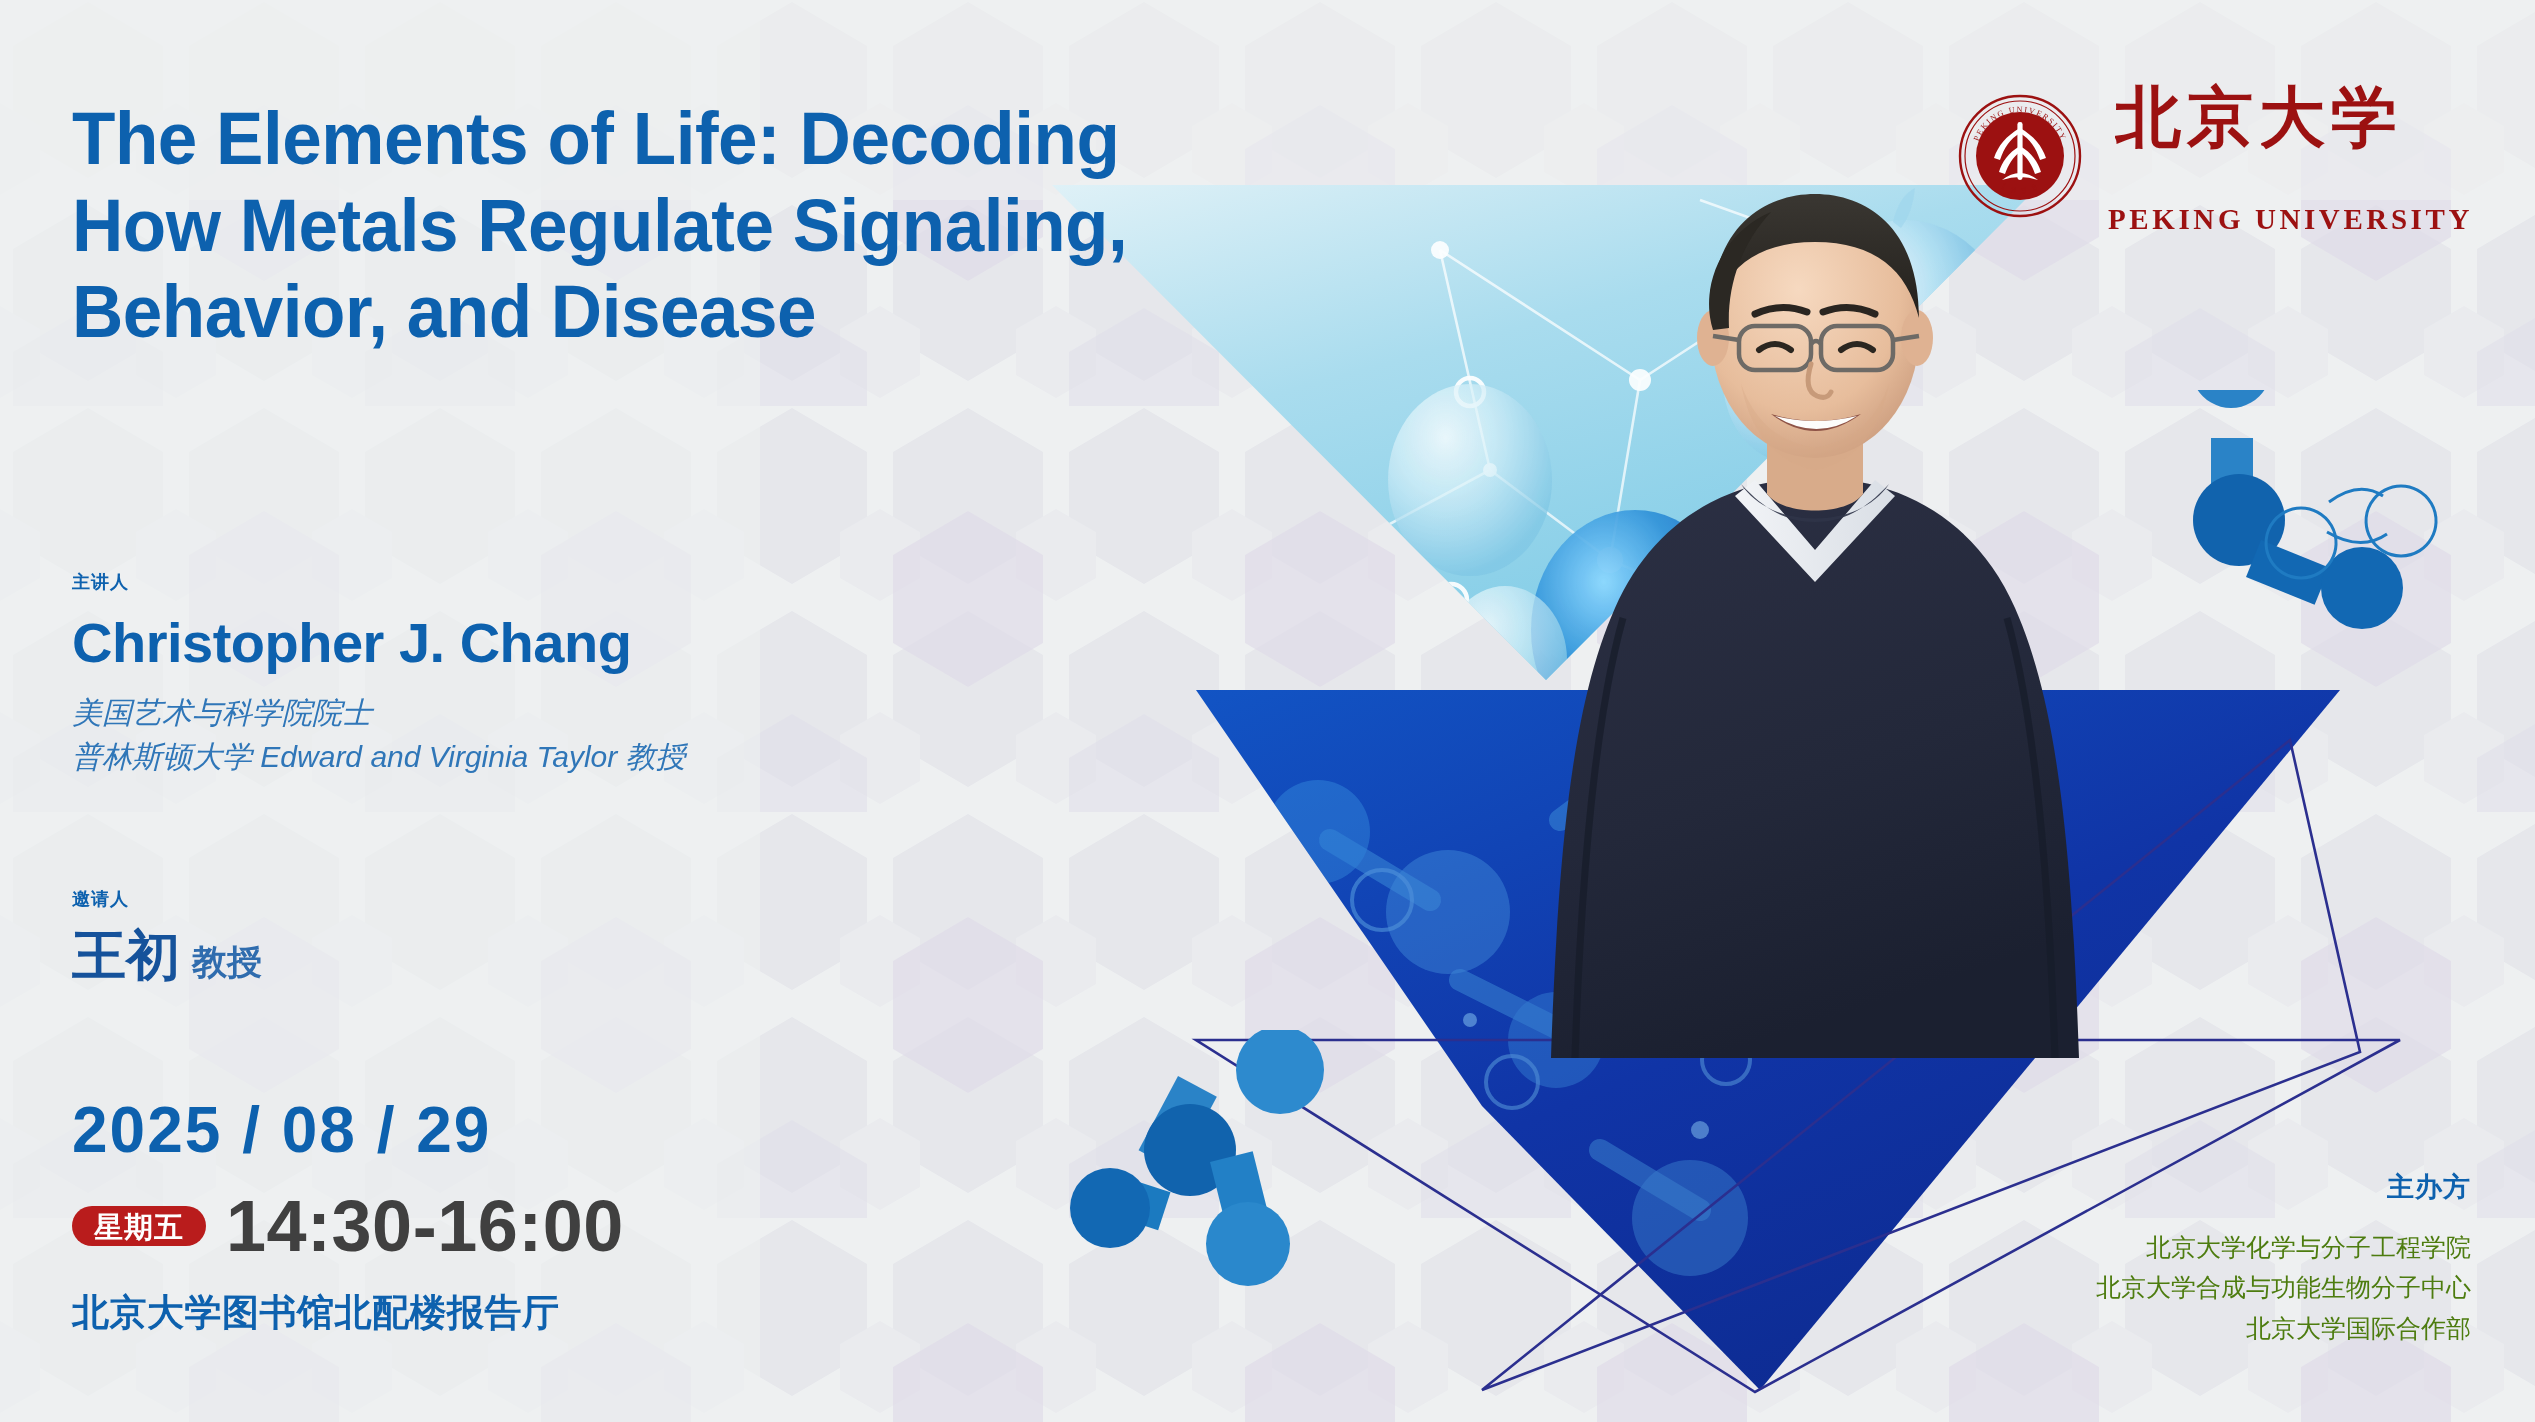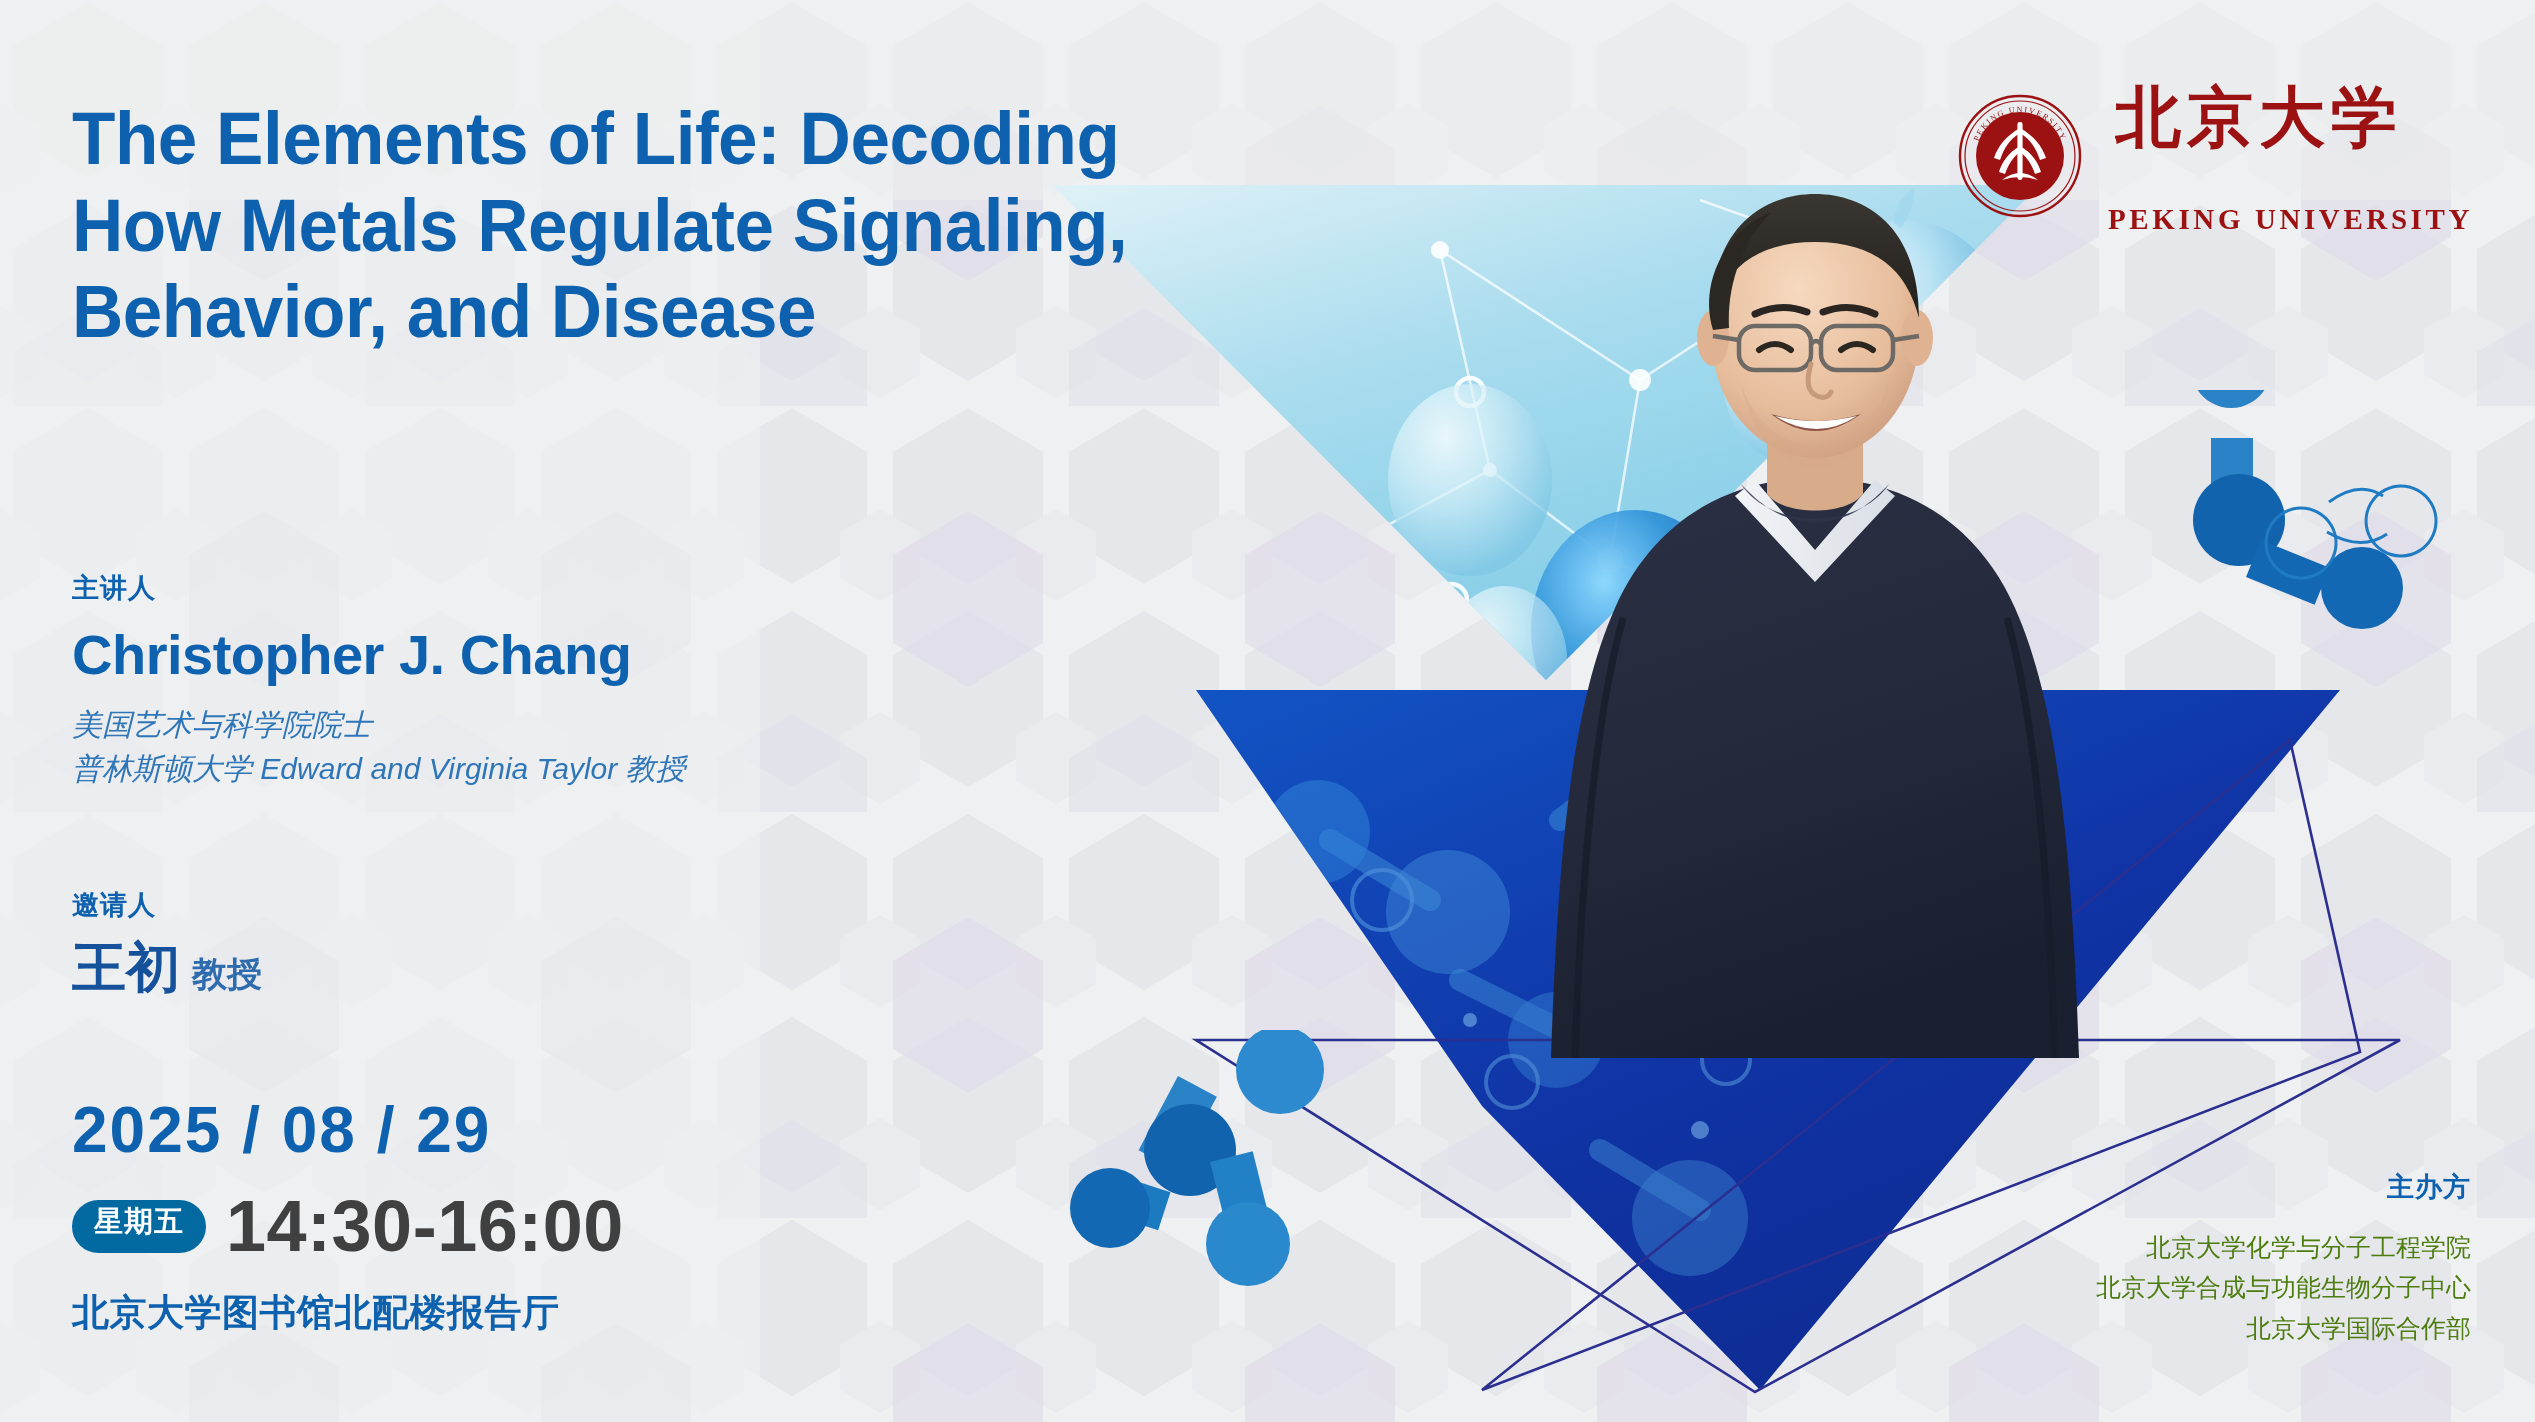--- a/index.html
+++ b/index.html
@@ -58,21 +58,21 @@
     font-size:74px;
     line-height:1.17;
     letter-spacing:-0.5px;
     font-stretch:condensed;
     transform:scaleX(0.96);
     transform-origin:left top;
     white-space:pre-line;
   }
 
   .blk-label{
-    color:#0d61ae;font-weight:700;font-size:27px;letter-spacing:1px;
+    color:#0d61ae;font-weight:700;font-size:18px;letter-spacing:1px;
   }
   .speaker-block{position:absolute;top:570px;left:0;}
   .speaker-name{
     color:#0d61ae;font-weight:700;font-size:56px;letter-spacing:-0.5px;
     margin-top:20px;line-height:1.05;
   }
   .affil{
     color:#2f76b8;font-size:30px;line-height:1.48;margin-top:18px;
     font-weight:400;
   }
@@ -89,22 +89,22 @@
     font-weight:700;font-size:35px;color:#2f6cae;margin-left:12px;
   }
 
   .date-block{position:absolute;top:1098px;left:0;}
   .date-line{
     color:#0d61ae;font-weight:700;font-size:64px;letter-spacing:2px;
     line-height:1;
   }
   .time-row{display:flex;align-items:center;gap:20px;margin-top:28px;}
   .weekday-pill{
-    background:#0369a1;color:#fff;border-radius:999px;
-    padding:7px 22px 17px;font-size:29px;font-weight:700;letter-spacing:1px;
+    background:#b91c1c;color:#fff;border-radius:999px;
+    padding:7px 22px 4px;font-size:29px;font-weight:700;letter-spacing:1px;
     line-height:1;
   }
   .time-text{
     color:#404040;font-weight:700;font-size:72px;letter-spacing:0.5px;
     line-height:1;
   }
   .venue{
     margin-top:26px;color:#0d61ae;font-weight:700;font-size:37px;
     letter-spacing:0.5px;
   }

